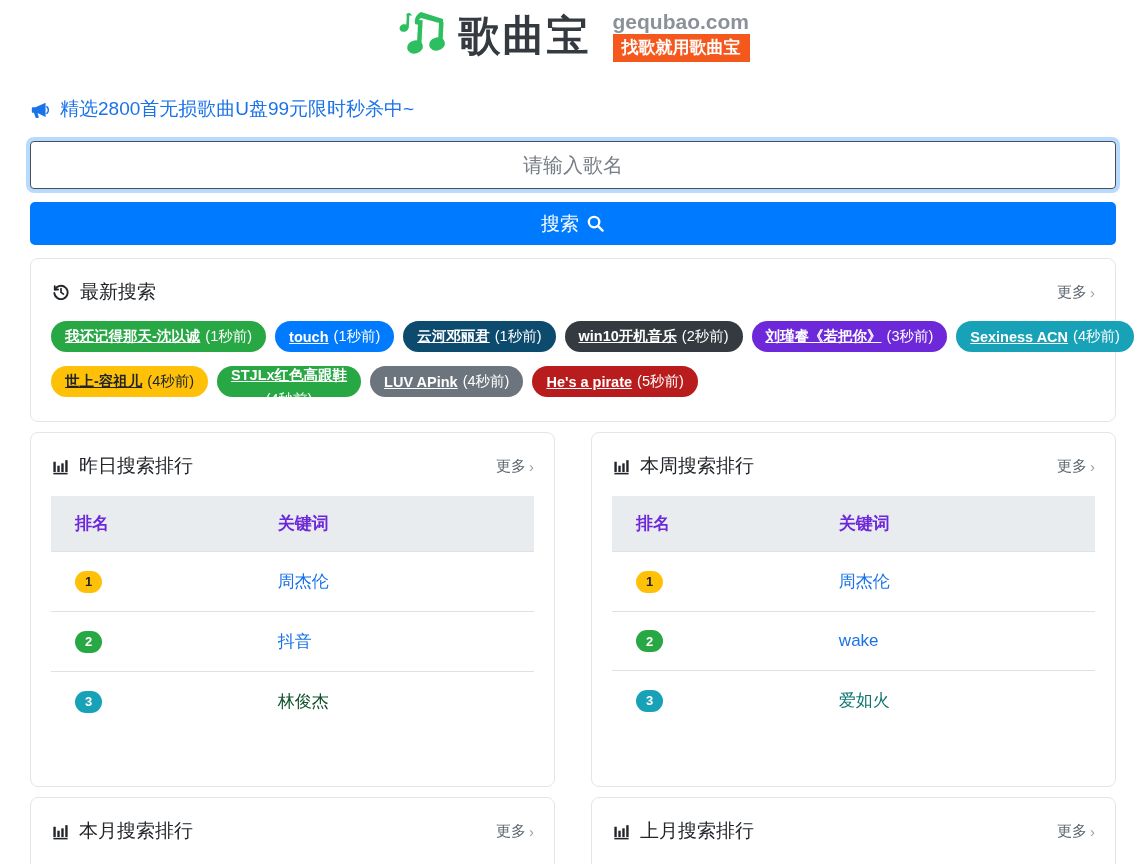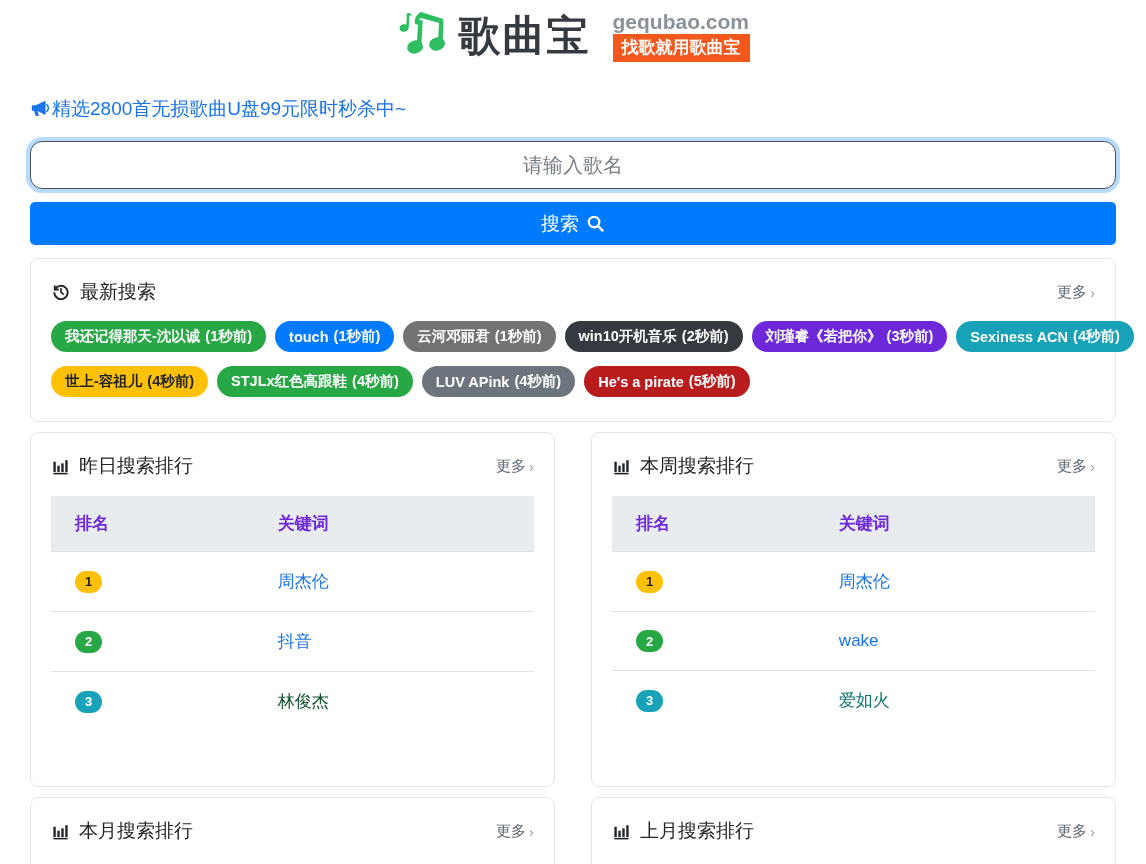--- a/index.html
+++ b/index.html
@@ -11,27 +11,27 @@
   
   .header { display: flex; justify-content: center; align-items: center; padding-top: 14px; height: 58px; }
   .logo-link { display: flex; align-items: center; gap: 10px; text-decoration: none; cursor: pointer; }
   .logo-note-icon { width: 52px; height: 52px; flex: 0 0 auto; }
   .logo-text { font-size: 42px; font-weight: 700; color: #343a40; letter-spacing: 2px; }
   .logo-right { display: flex; flex-direction: column; align-items: flex-start; gap: 1px; margin-left: 12px; }
   .logo-domain { font-size: 21px; font-weight: 700; color: #8a9199; line-height: 1.1; }
   .logo-tagline { color: #fff; font-size: 17px; font-weight: 700; padding: 3px 9px; line-height: 1.25; }
 
   
-  .announce { margin-top: 38px; display: flex; align-items: center; 
+  .announce { margin-top: 38px; display: flex; align-items: flex-end; gap: 8px;
     font-size: 19px; cursor: pointer; text-decoration: none; }
   .announce svg { flex: 0 0 auto; }
 
   
   .search-input { margin-top: 19px; width: 100%; height: 48px; display: block;
-    border: 1px solid #4a5056; border-radius: 12px; outline: none;
+    border: 1px solid #4a5056; border-radius: 4px; outline: none;
     box-shadow: 0 0 0 4px rgba(0,123,255,.28);
     font-size: 20px; text-align: center; color: #495057;
     font-family: "Liberation Sans", "DejaVu Sans", sans-serif; }
   .search-input::placeholder { color: #757d85; opacity: 1; }
   .search-btn { margin-top: 13px; width: 100%; height: 43px; border: none; border-radius: 5px;
     color: #fff; font-size: 19px; cursor: pointer;
     display: flex; align-items: center; justify-content: center; gap: 7px;
     font-family: "Liberation Sans", "DejaVu Sans", sans-serif; }
 
   
@@ -39,22 +39,22 @@
   .card-head { display: flex; align-items: center; justify-content: space-between; }
   .card-title { display: flex; align-items: center; gap: 9px; font-size: 19px; color: #212529; }
   .more-link { font-size: 15px; color: #5c6670; text-decoration: none; cursor: pointer; display: flex; align-items: center; gap: 3px; }
   .more-chevron { color: #9aa0a6; font-size: 15px; }
 
   .latest-card { margin-top: 13px; height: 164px; }
   .tag-rows { margin-top: 16px; }
   .tag-row { display: flex; gap: 9px; margin-bottom: 14px; }
   .tag-pill { display: inline-flex; align-items: center; gap: 5px; height: 31px;
     padding: 0 14px; border-radius: 16px; font-size: 14.5px; cursor: pointer; text-decoration: none; white-space: nowrap; }
-  .tag-pill .kw { font-weight: 700; }
-  .tag-pill .tm { font-weight: 700; }
+  .tag-pill .kw { font-weight: 700; text-decoration: underline; }
+  .tag-pill .tm { font-weight: 400; }
 
   .rank-grid { display: flex; gap: 36px; margin-top: 10px; }
   .rank-grid .card { width: 525px; height: 355px; overflow: hidden; }
   .rank-grid.bottom { margin-top: 10px; }
   .rank-grid.bottom .card { height: 340px; }
 
   table.rank-table { width: 100%; border-collapse: collapse; margin-top: 17px; }
   .rank-table th { background: #e9ecef; text-align: left; font-size: 17px; font-weight: 700;
     color: #6d28d9; padding: 16px 24px; }
   .rank-table th.col-rank, .rank-table td.col-rank { width: 42%; }
@@ -126,21 +126,21 @@
     <div class="tag-rows">
       <div class="tag-row">
         <a class="tag-pill" style="background-color: rgb(40, 167, 69); color: rgb(255, 255, 255);">
           <span class="kw">我还记得那天-沈以诚</span>
           <span class="tm">(1秒前)</span>
           </a>
         <a class="tag-pill" style="background-color: rgb(0, 123, 255); color: rgb(255, 255, 255);">
           <span class="kw">touch</span>
           <span class="tm">(1秒前)</span>
           </a>
-        <a class="tag-pill" style="background-color: #737373; color: rgb(255, 255, 255);">
+        <a class="tag-pill" style="background-color: #0c4a6e; color: rgb(255, 255, 255);">
           <span class="kw">云河邓丽君</span>
           <span class="tm">(1秒前)</span>
           </a>
         <a class="tag-pill" style="background-color: rgb(52, 58, 64); color: rgb(255, 255, 255);">
           <span class="kw">win10开机音乐</span>
           <span class="tm">(2秒前)</span>
           </a>
         <a class="tag-pill" style="background-color: #6d28d9; color: rgb(255, 255, 255);">
           <span class="kw">刘瑾睿《若把你》</span>
           <span class="tm">(3秒前)</span>
@@ -148,21 +148,21 @@
         <a class="tag-pill" style="background-color: rgb(23, 162, 184); color: rgb(255, 255, 255);">
           <span class="kw">Sexiness ACN</span>
           <span class="tm">(4秒前)</span>
           </a>
       </div>
       <div class="tag-row">
         <a class="tag-pill" style="background-color: rgb(255, 193, 7); color: rgb(33, 37, 41);">
           <span class="kw">世上-容祖儿</span>
           <span class="tm">(4秒前)</span>
           </a>
-        <a class="tag-pill" style="background-color: rgb(40, 167, 69); color: rgb(255, 255, 255);">
+        <a class="tag-pill" style="background-color: rgb(40, 167, 69); color: rgb(255, 255, 255); flex-direction: column;">
           <span class="kw">STJLx红色高跟鞋</span>
           <span class="tm">(4秒前)</span>
           </a>
         <a class="tag-pill" style="background-color: rgb(108, 117, 125); color: rgb(255, 255, 255);">
           <span class="kw">LUV APink</span>
           <span class="tm">(4秒前)</span>
           </a>
         <a class="tag-pill" style="background-color: #b91c1c; color: rgb(255, 255, 255);">
           <span class="kw">He's a pirate</span>
           <span class="tm">(5秒前)</span>

